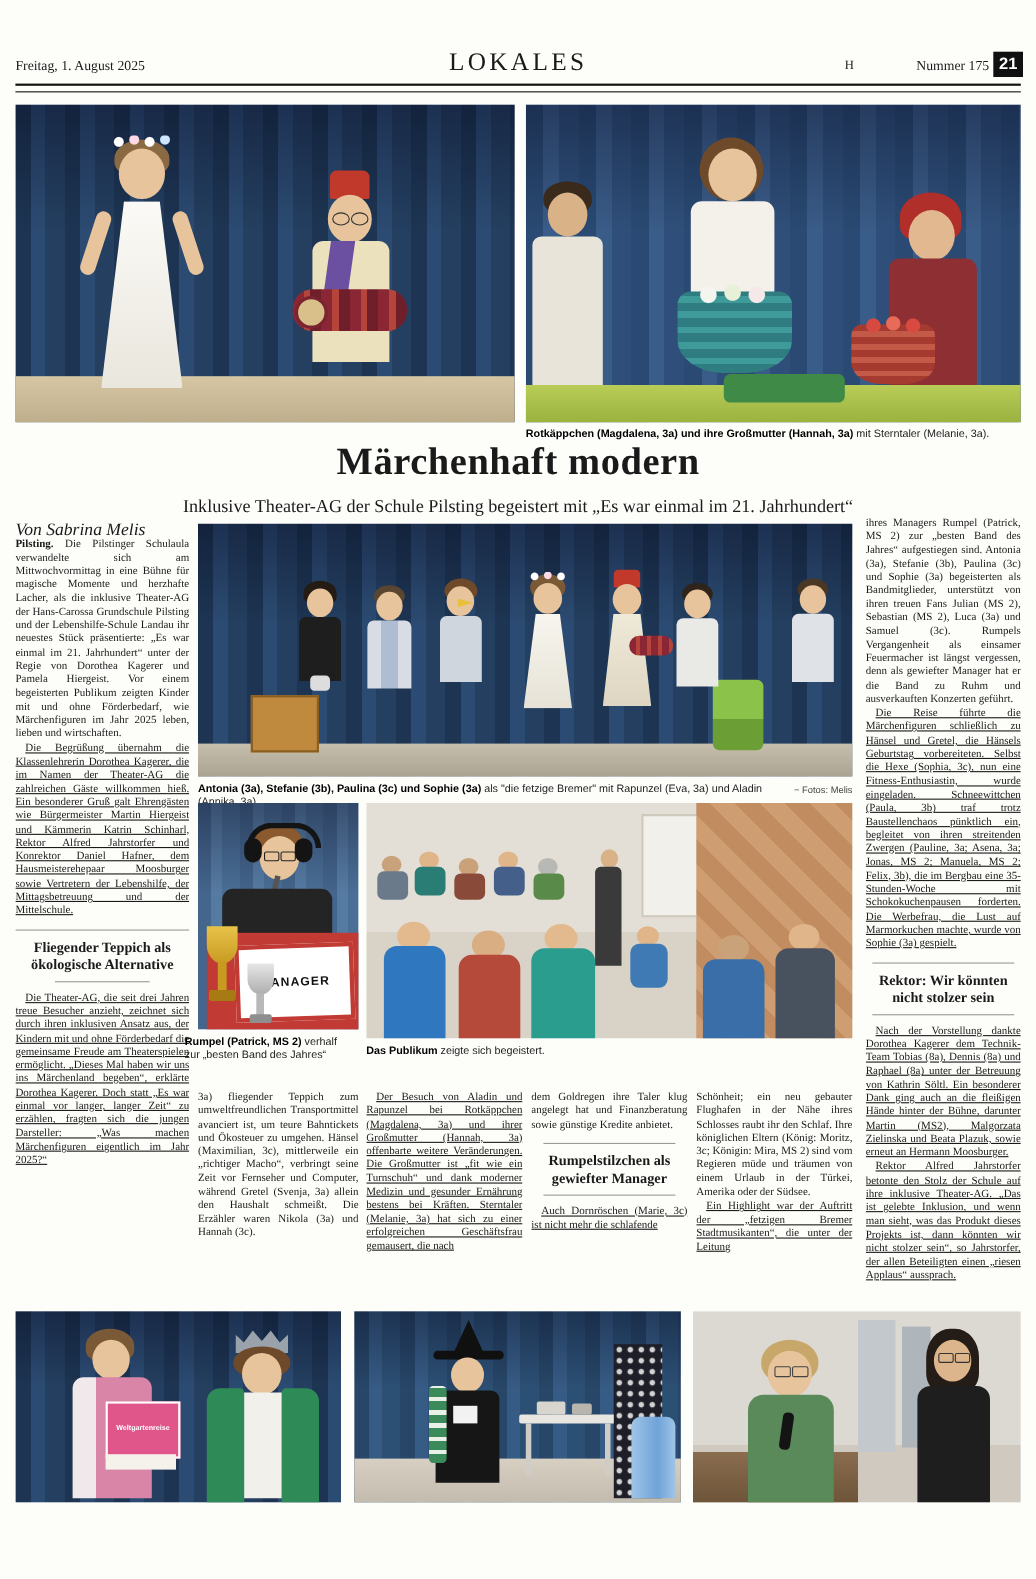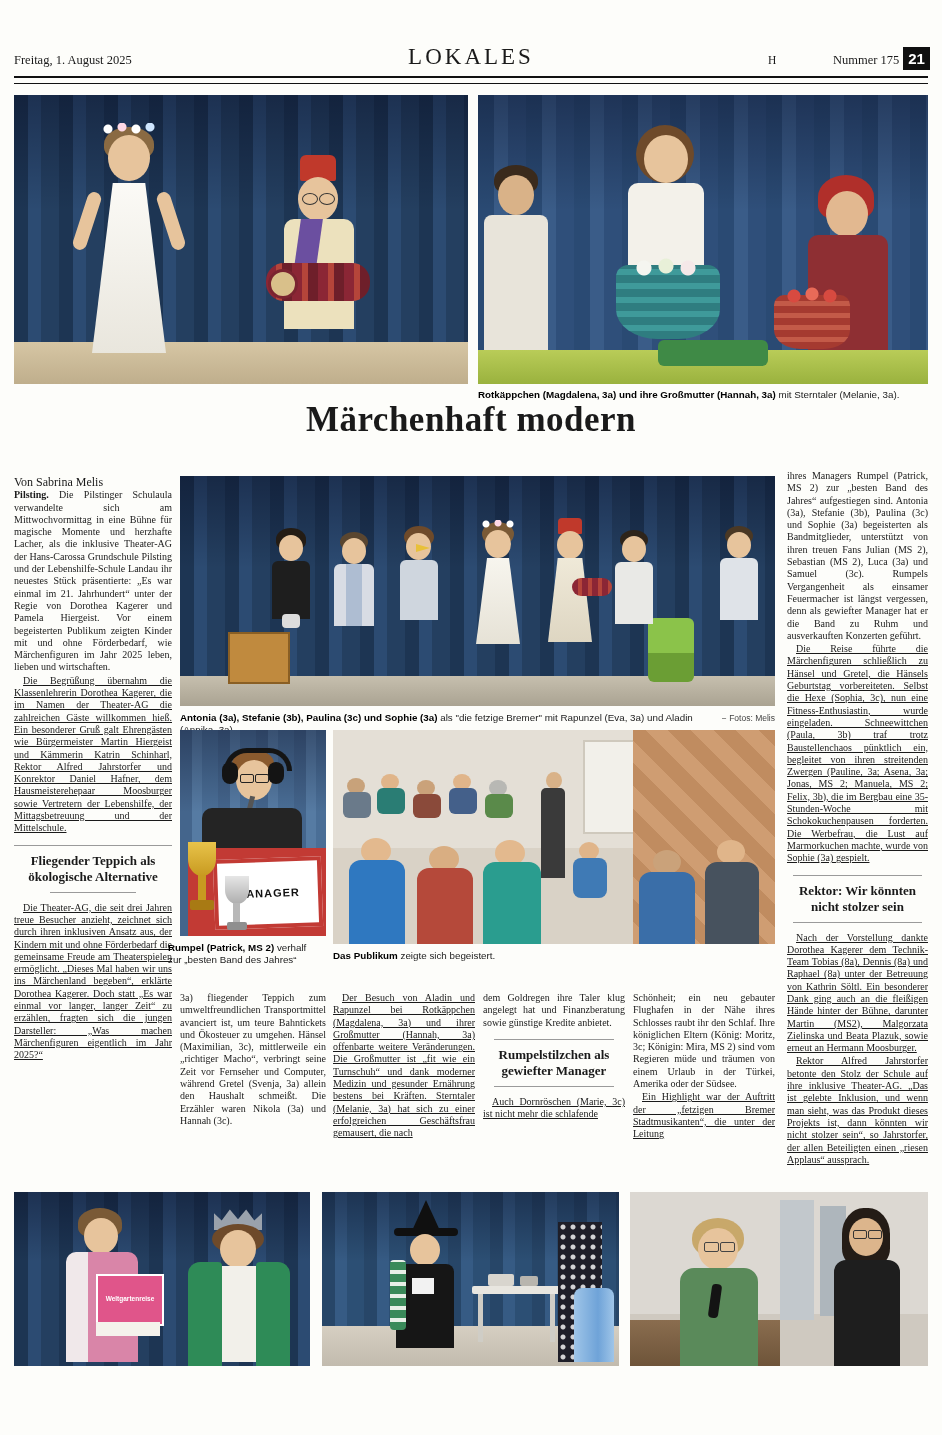--- a/index.html
+++ b/index.html
@@ -16,21 +16,21 @@
             text-align:center;line-height:23px;}
   .hdr-rule{left:14px;top:76px;width:914px;height:5px;border-top:2.5px solid #111;border-bottom:1px solid #111;}
   
   .headline{left:0;right:0;top:400px;text-align:center;font-size:35px;font-weight:bold;letter-spacing:.5px;}
   .subhead{left:0;right:0;top:450px;text-align:center;font-size:16.5px;}
   
   .col{position:absolute;width:158px;font-size:10px;line-height:12.3px;text-align:justify;
        hyphens:auto;-webkit-hyphens:auto;overflow:hidden;}
   .col p{margin:0 0 1px 0;}
   .col p.ind{text-indent:9px;text-decoration:underline;}
-  .byline{font-size:12px;margin:0 0 12px 0;}
+  .byline{font-style:italic;font-size:16px;margin:0 0 12px 0;}
   .lead{font-weight:bold;}
   .sec{margin:10px 0 9px 0;text-align:center;}
   .sec .rule{height:1px;background:#9a9a9a;margin:0 auto 7px auto;}
   .sec .rule.b{margin:7px auto 0 auto;}
   .sec-title{font-weight:bold;font-size:13px;line-height:16px;white-space:pre-line;font-family:"Liberation Serif",serif;}
   
   .cap{position:absolute;font-family:"Liberation Sans",sans-serif;font-size:9.8px;line-height:12px;color:#222;}
   .cap b{font-weight:bold;color:#000;}
   .credit{float:right;font-size:8.5px;color:#444;}
   
@@ -107,20 +107,21 @@
 
     <div class="floor" style="height:34px;background:linear-gradient(180deg,#b9cc58,#9ab23e);"></div>
     <div class="abs" style="left:180px;bottom:18px;width:110px;height:26px;background:#3f8a46;border-radius:6px;"></div>
   </div>
 
   <div class="cap" style="left:478px;top:389px;width:450px;">
     <b>Rotkäppchen (Magdalena, 3a) und ihre Großmutter (Hannah, 3a)</b><span> mit Sterntaler (Melanie, 3a).</span>
   </div>
 
   <div class="abs headline">Märchenhaft modern</div>
+  <div class="abs subhead">Inklusive Theater-AG der Schule Pilsting begeistert mit „Es war einmal im 21. Jahrhundert“</div>
 
   <div class="col" style="left:14px;top:476px;height:716px;">
     <p class="byline">Von Sabrina Melis</p>
     <p><span class="lead">Pilsting.</span><span> Die Pilstinger Schulaula verwandelte sich am Mittwochvormittag in eine Bühne für magische Momente und herzhafte Lacher, als die inklusive Theater-AG der Hans-Carossa Grundschule Pilsting und der Lebenshilfe-Schule Landau ihr neuestes Stück präsentierte: „Es war einmal im 21. Jahrhundert“ unter der Regie von Dorothea Kagerer und Pamela Hiergeist. Vor einem begeisterten Publikum zeigten Kinder mit und ohne Förderbedarf, wie Märchenfiguren im Jahr 2025 leben, lieben und wirtschaften.</span></p>
     <p class="ind">Die Begrüßung übernahm die Klassenlehrerin Dorothea Kagerer, die im Namen der Theater-AG die zahlreichen Gäste willkommen hieß. Ein besonderer Gruß galt Ehrengästen wie Bürgermeister Martin Hiergeist und Kämmerin Katrin Schinharl, Rektor Alfred Jahrstorfer und Konrektor Daniel Hafner, dem Hausmeisterehepaar Moosburger sowie Vertretern der Lebenshilfe, der Mittagsbetreuung und der Mittelschule.</p>
     <div class="sec">
       <div class="rule" style="width:100%;"></div>
       <div class="sec-title">Fliegender Teppich als
 ökologische Alternative</div>
       <div class="rule b" style="width:55%;"></div>

